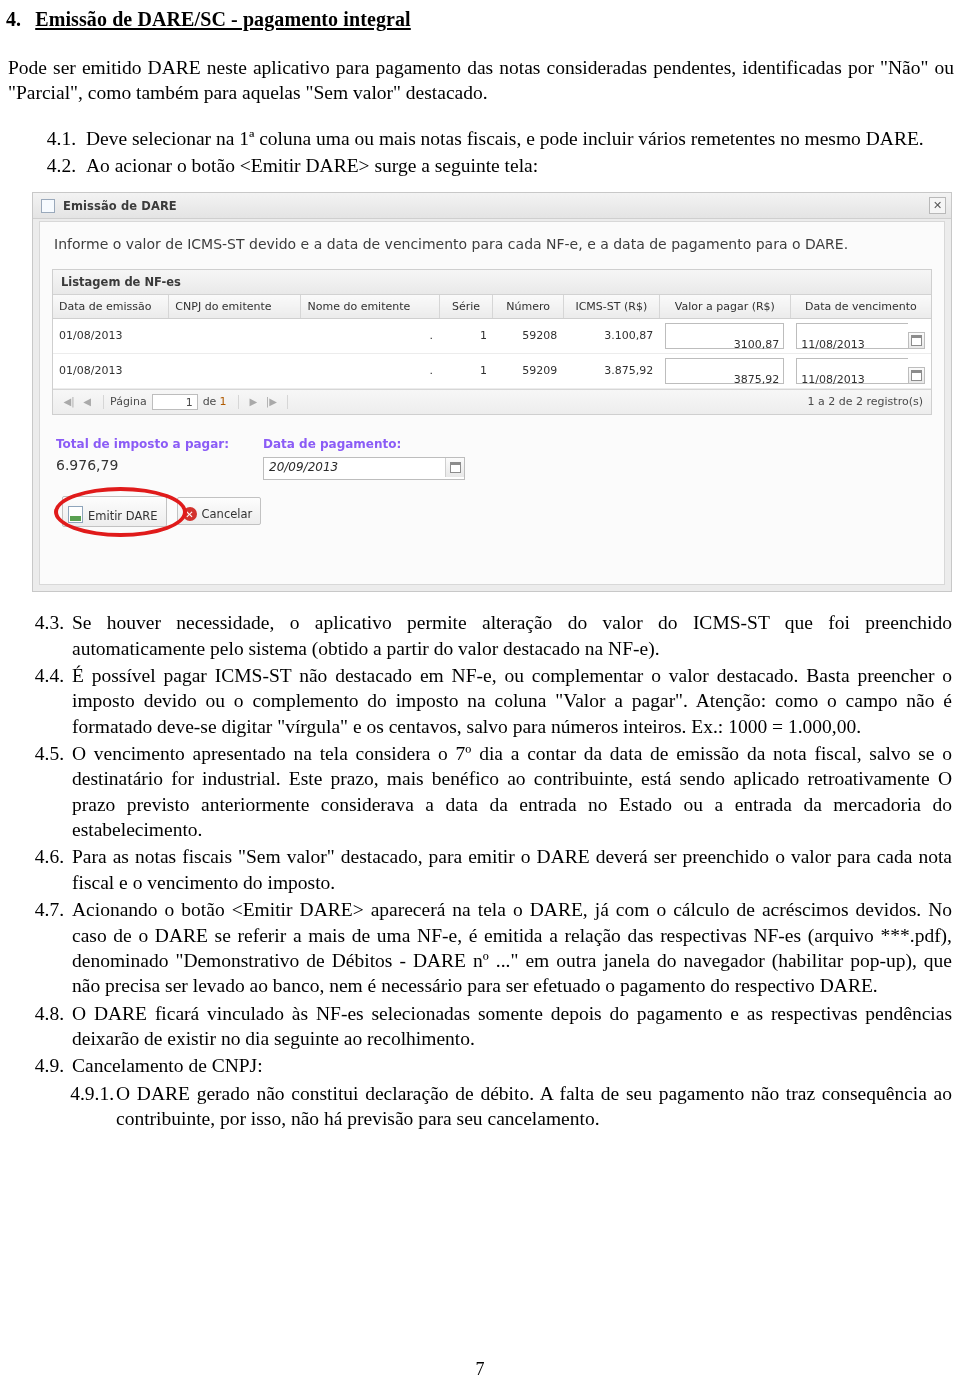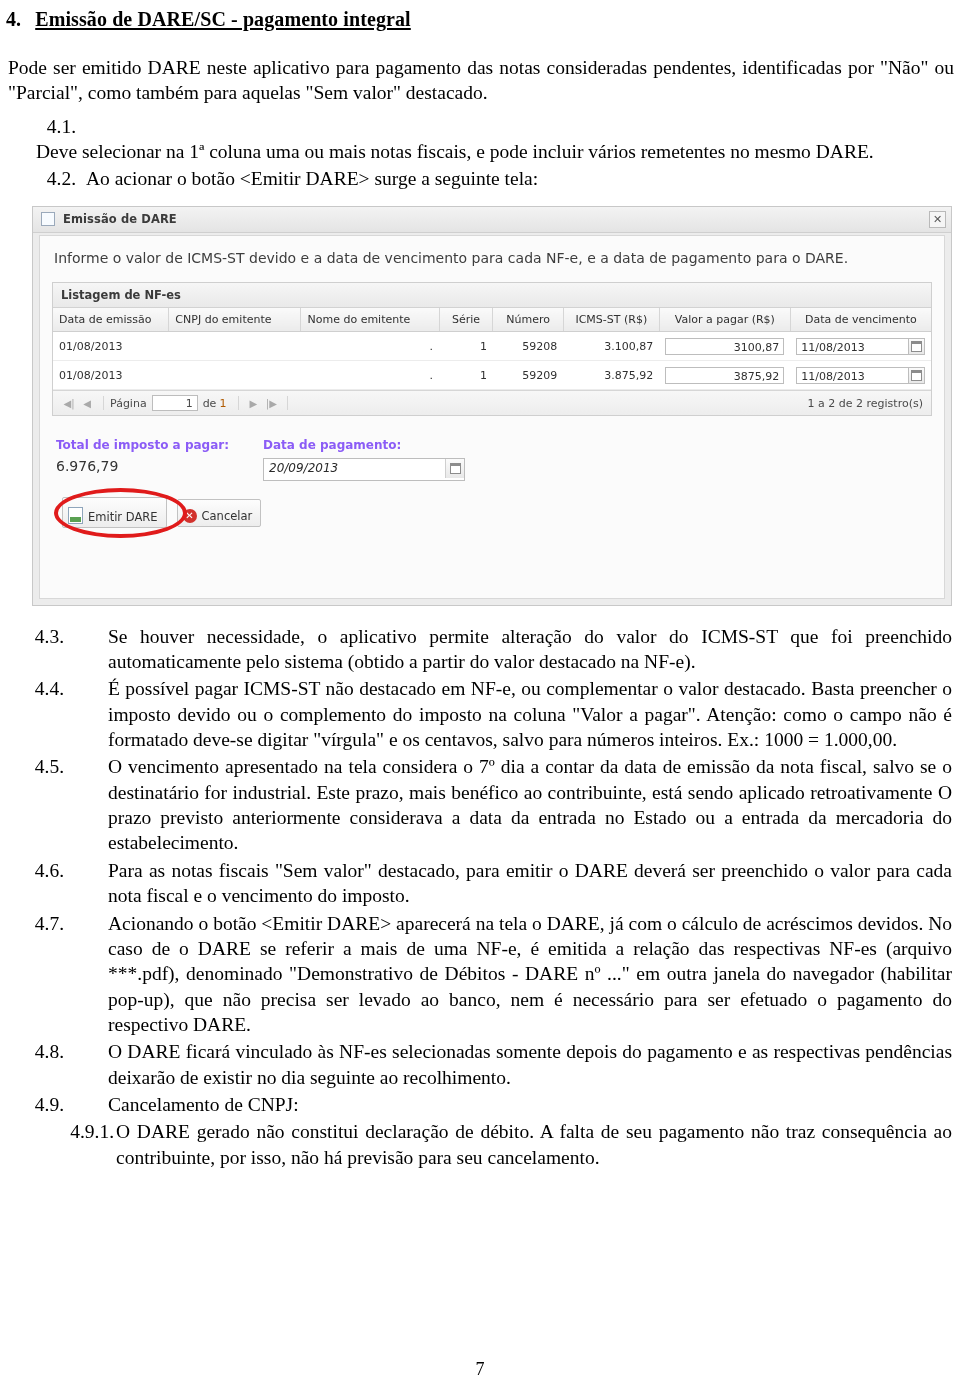--- a/index.html
+++ b/index.html
@@ -70,21 +70,21 @@
     flex: 1 1 auto;
     font-size: 19.5px;
     line-height: 1.30;
     text-align: justify;
   }
 
   
   .lvl1 { margin-left: 36px; margin-right: 8px; }
   .lvl1 > .marker { width: 40px; margin-right: 10px; }
 
-  .lvl1b { margin-left: 20px; margin-right: 8px; gap: 36px; }
+  .lvl1b { margin-left: 20px; margin-right: 8px; }
   .lvl1b > .marker { width: 44px; margin-right: 8px; }
 
   .lvl2 { margin-left: 62px; margin-right: 8px; }
   .lvl2 > .marker { width: 52px; margin-right: 2px; }
 
   
   .shot {
     position: relative;
     margin: 14px 0 0 32px;
     width: 920px;
@@ -192,21 +192,21 @@
   td.c-valor { width: 142px; padding: 2px 3px; }
   td.c-venc { width: 150px; padding: 2px 3px; }
 
   .inp {
     border: 1px solid #bdbdbd;
     background: #ffffff;
     height: 17px;
     line-height: 17px;
     font-size: 11px;
     box-sizing: border-box;
-    padding: 0 4px;
+    padding: 12px 4px;
     display: block;
   }
   .inp.right { text-align: right; }
   .date-wrap { display: flex; align-items: flex-end; }
   .date-wrap .inp { flex: 1 1 auto; border-right: none; }
   .cal-btn {
     width: 17px; height: 17px;
     border: 1px solid #bdbdbd;
     background: linear-gradient(to bottom,#fbfbfb,#e8e8e8);
     box-sizing: border-box;
@@ -341,21 +341,21 @@
 
 <div class="page">
 
   <div class="doc-heading">
     <span class="num">4.</span>
     <span class="htext">Emissão de DARE/SC - pagamento integral</span>
   </div>
 
   <p class="para intro">Pode ser emitido DARE neste aplicativo para pagamento das notas consideradas pendentes, identificadas por "Não" ou "Parcial", como também para aquelas "Sem valor" destacado.</p>
 
-  <div class="num-item lvl1" style="margin-top:8px;flex-direction:column;">
+  <div class="num-item lvl1" style="margin-top:20px;">
     <span class="marker">4.1.</span>
     <span class="content">Deve selecionar na 1ª coluna uma ou mais notas fiscais, e pode incluir vários remetentes no mesmo DARE.</span>
   </div>
   <div class="num-item lvl1">
     <span class="marker">4.2.</span>
     <span class="content">Ao acionar o botão &lt;Emitir DARE&gt; surge a seguinte tela:</span>
   </div>
 
   <div class="shot">
 

